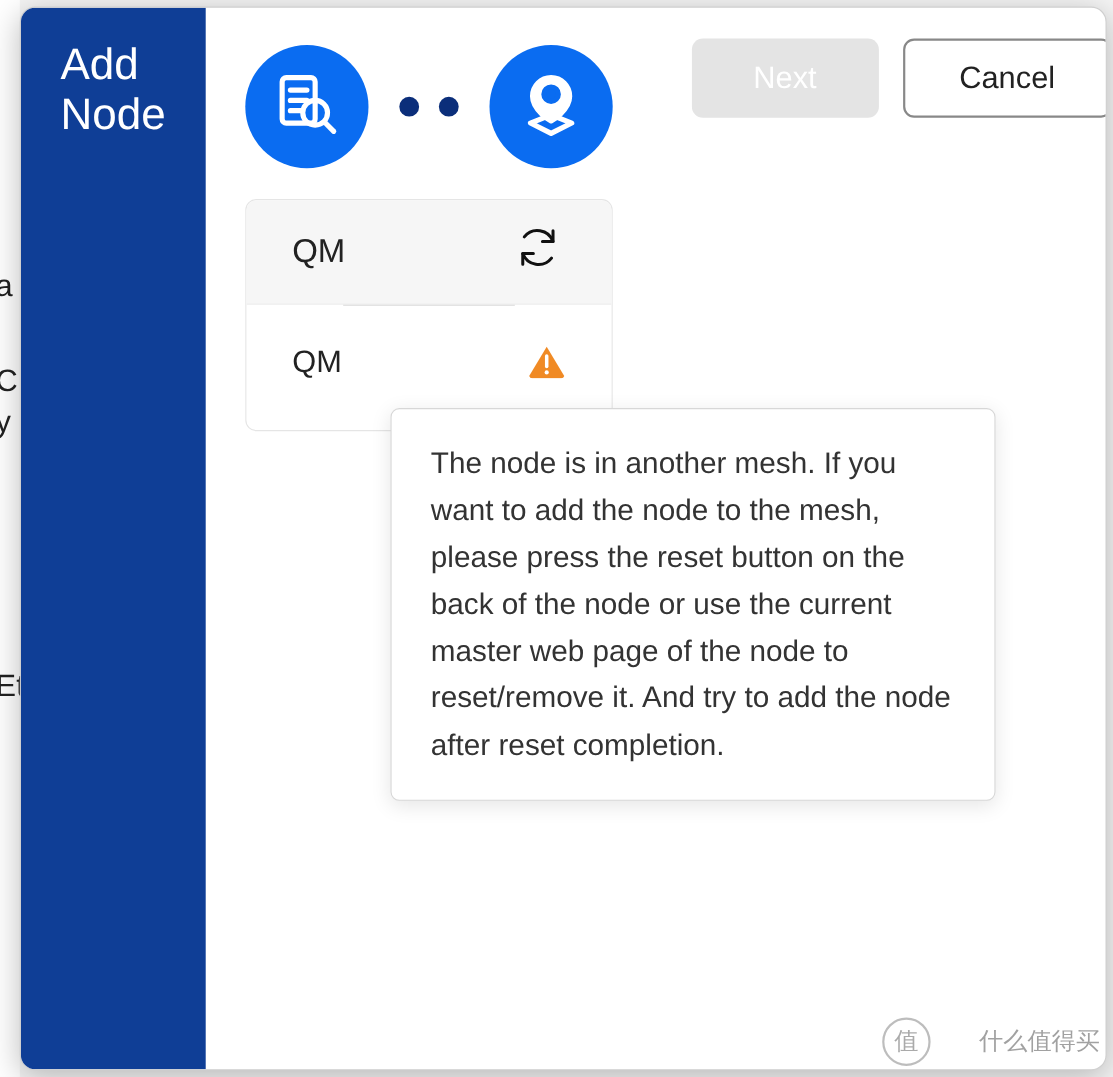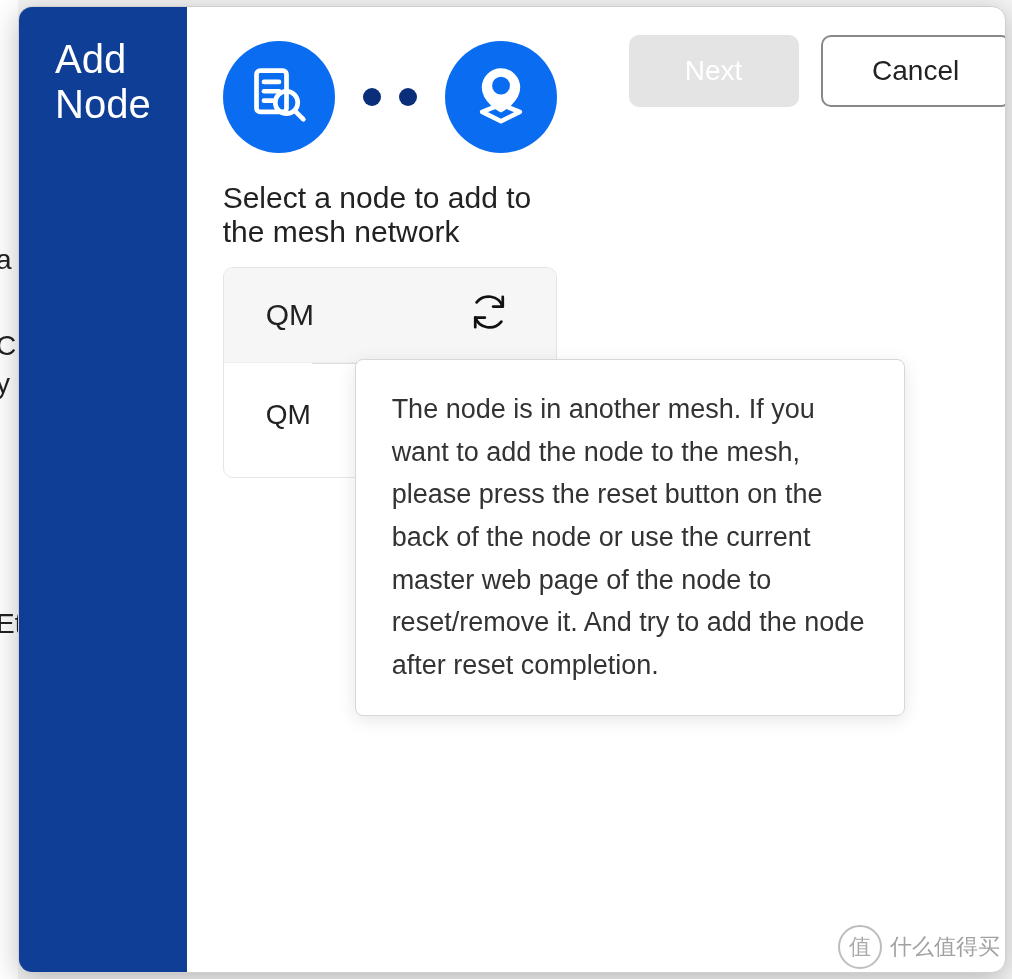--- a/index.html
+++ b/index.html
@@ -100,21 +100,21 @@
   }
   .card-row-wrap { position: relative; }
   .warn-icon {
     width: 34px; height: 28px;
     display: flex; align-items: center; justify-content: center;
   }
   .warn-icon svg { width: 34px; height: 30px; }
 
   .tooltip {
     position: absolute;
-    left: 168px; top: 352px;
+    left: 168px; top: 364px;
     width: 550px;
     background: #fff;
     border: 1px solid #d7d7d7;
     border-radius: 8px;
     box-shadow: 0 4px 18px rgba(0,0,0,0.10);
     padding: 28px 30px 28px 36px;
     font-size: 27px;
     line-height: 1.58;
     color: #333;
     z-index: 5;
@@ -157,21 +157,21 @@
     z-index: 20;
     pointer-events: none;
   }
   .watermark .wm-circle {
     width: 44px; height: 44px; border-radius: 50%;
     border: 2px solid #888;
     display: flex; align-items: center; justify-content: center;
     font-size: 22px; color: #666; background: rgba(255,255,255,0.6);
   }
   .watermark .wm-text {
-    font-size: 22px; color: #555; text-shadow: 0 0 3px #fff;
+    font-size: 22px; color: #555; text-shadow: 0 0 3px #fff; margin-left: 36px;
   }
 </style>
 </head>
 <body>
 
 <div class="bg-left">
   <span class="frag" style="top:246px;">a</span>
   <span class="frag" style="top:332px;">C</span>
   <span class="frag" style="top:370px;">y</span>
   <span class="frag" style="top:610px;">Et</span>
@@ -204,21 +204,20 @@
         <span>
           <svg viewBox="0 0 64 64" fill="none" stroke="#fff" stroke-width="5" stroke-linecap="round" stroke-linejoin="round">
             <path d="M32 6 C22 6 14 14 14 24 C14 38 32 48 32 48 C32 48 50 38 50 24 C50 14 42 6 32 6 Z" fill="#fff" stroke="#fff"></path>
             <circle cx="32" cy="22" r="7" fill="#0a6cf1" stroke="#0a6cf1"></circle>
             <path d="M12 50 L32 60 L52 50 L32 42 Z" fill="none"></path>
           </svg>
         </span>
       </div>
     </div>
 
-    <div class="section-title">Select a node to add to the mesh network</div>
 
     <div class="card">
       <div class="card-head">
         <div class="label">QM</div>
         <div class="refresh">
           <span>
             <svg viewBox="0 0 64 64" fill="none" stroke="#111" stroke-width="4" stroke-linecap="round" stroke-linejoin="round">
               <path d="M52 24 A22 22 0 0 0 14 18"></path>
               <polyline points="52 10 52 24 38 24"></polyline>
               <path d="M12 40 A22 22 0 0 0 50 46"></path>

